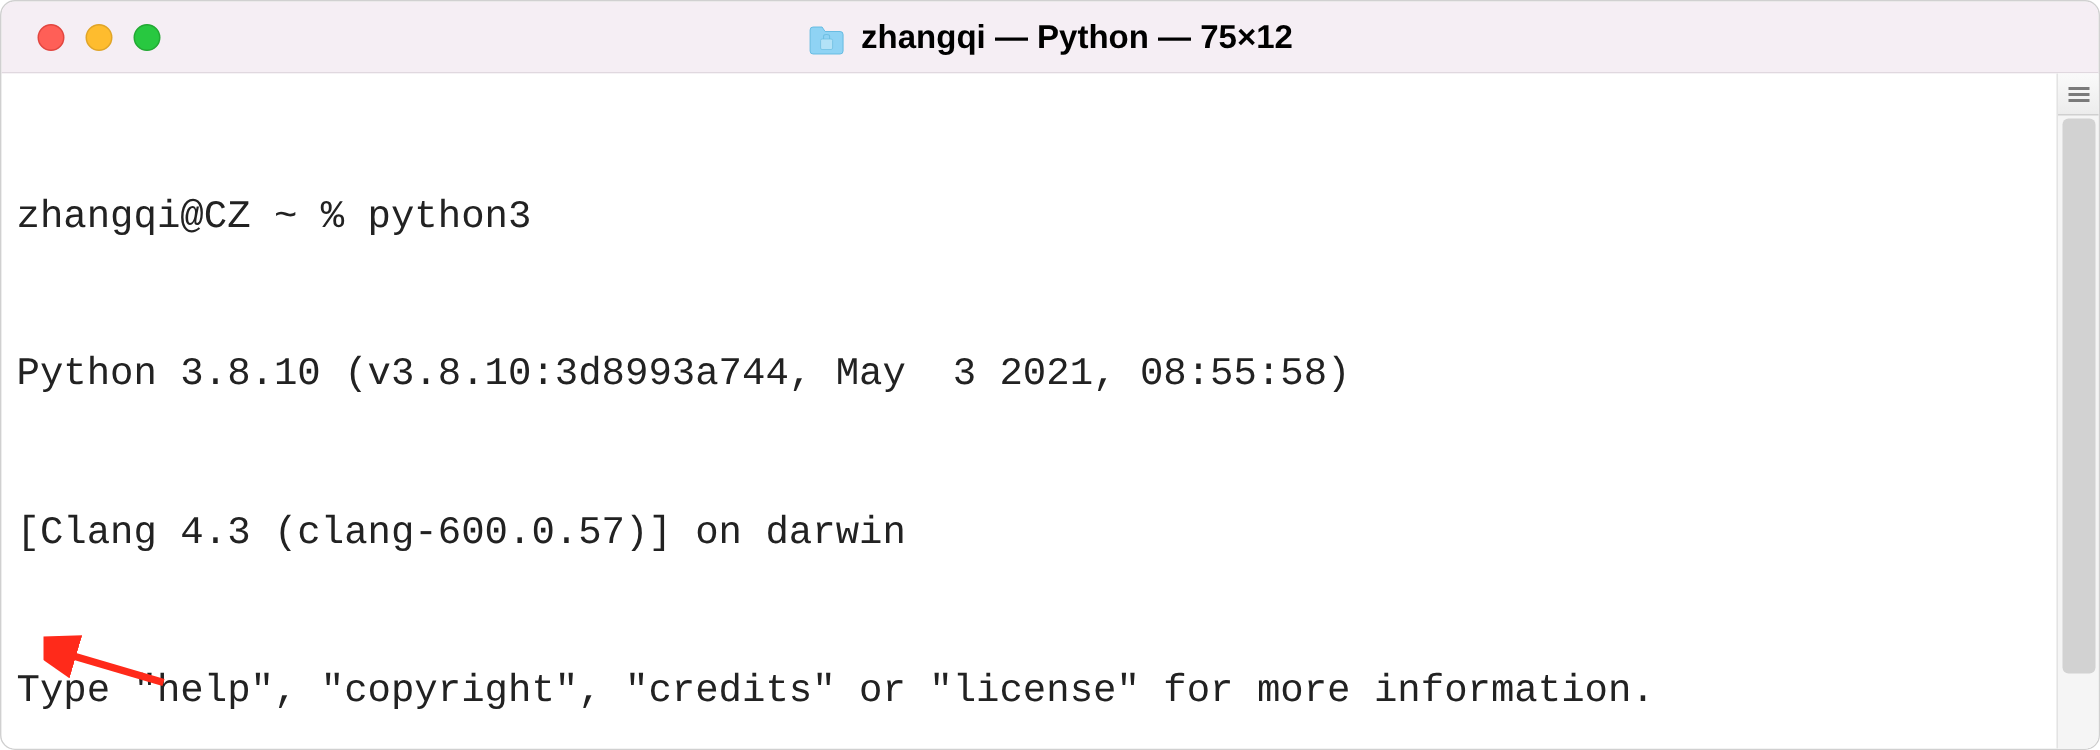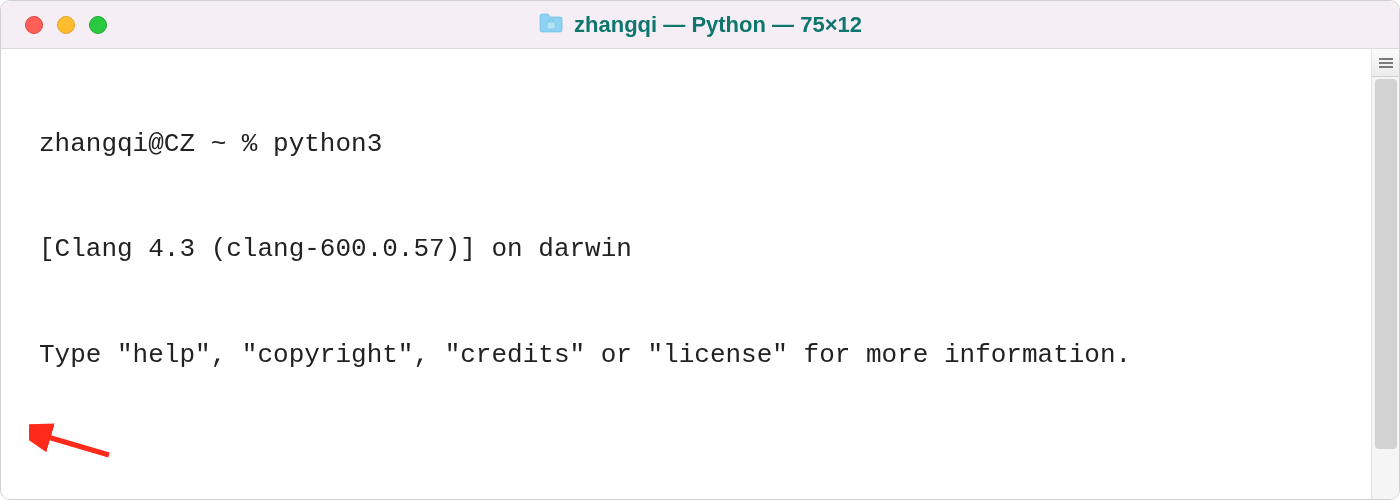--- a/index.html
+++ b/index.html
@@ -41,45 +41,45 @@
       border-radius: 50%;
     }
     .light.red { background: #ff5f57; border: 1px solid #e24640; }
     .light.yellow { background: #febc2e; border: 1px solid #e0a528; }
     .light.green { background: #28c840; border: 1px solid #23a934; }
     .title-center {
       position: absolute;
       left: 50%;
       transform: translateX(-50%);
       display: flex;
-      align-items: flex-start;
+      align-items: flex-end;
       gap: 10px;
       font-family: -apple-system, "SF Pro Text", "Helvetica Neue", sans-serif;
       font-size: 22px;
       font-weight: 600;
-      color: #0f766e;
+      color: #000000;
     }
     .folder-icon-svg { width: 26px; height: 22px; display: block; }
     .main {
       flex: 1;
       display: flex;
       position: relative;
       background: #ffffff;
     }
     .terminal {
       flex: 1;
       padding: 8px 10px;
       font-size: 26px;
       line-height: 1.35;
       color: #222;
       font-family: "SF Mono", Menlo, Monaco, "Courier New", monospace;
       white-space: pre;
       position: relative;
     }
-    .terminal-line { display: block; margin-left: 28px; }
+    .terminal-line { display: block; }
     .scroll-gutter {
       width: 28px;
       background: #f5f5f5;
       border-left: 1px solid #e3e3e3;
       position: relative;
       flex-shrink: 0;
     }
     .scroll-top-btn {
       width: 28px;
       height: 28px;
@@ -134,20 +134,21 @@
           <path d="M11 10 L11 8 Q11 7 13 7 Q15 7 15 8 L15 10" fill="none" stroke="#6fbfe2" stroke-width="0.7"></path>
         </svg>
       </span>
       <span>zhangqi — Python — 75×12</span>
     </div>
   </div>
 
   <div class="main">
     <div class="terminal">
       <span class="terminal-line">zhangqi@CZ ~ % python3</span>
+      <span class="terminal-line">Python 3.8.10 (v3.8.10:3d8993a744, May  3 2021, 08:55:58)</span>
       <span class="terminal-line">[Clang 4.3 (clang-600.0.57)] on darwin</span>
       <span class="terminal-line">Type "help", "copyright", "credits" or "license" for more information.</span>
       
       
       
       
       
       
       
       

